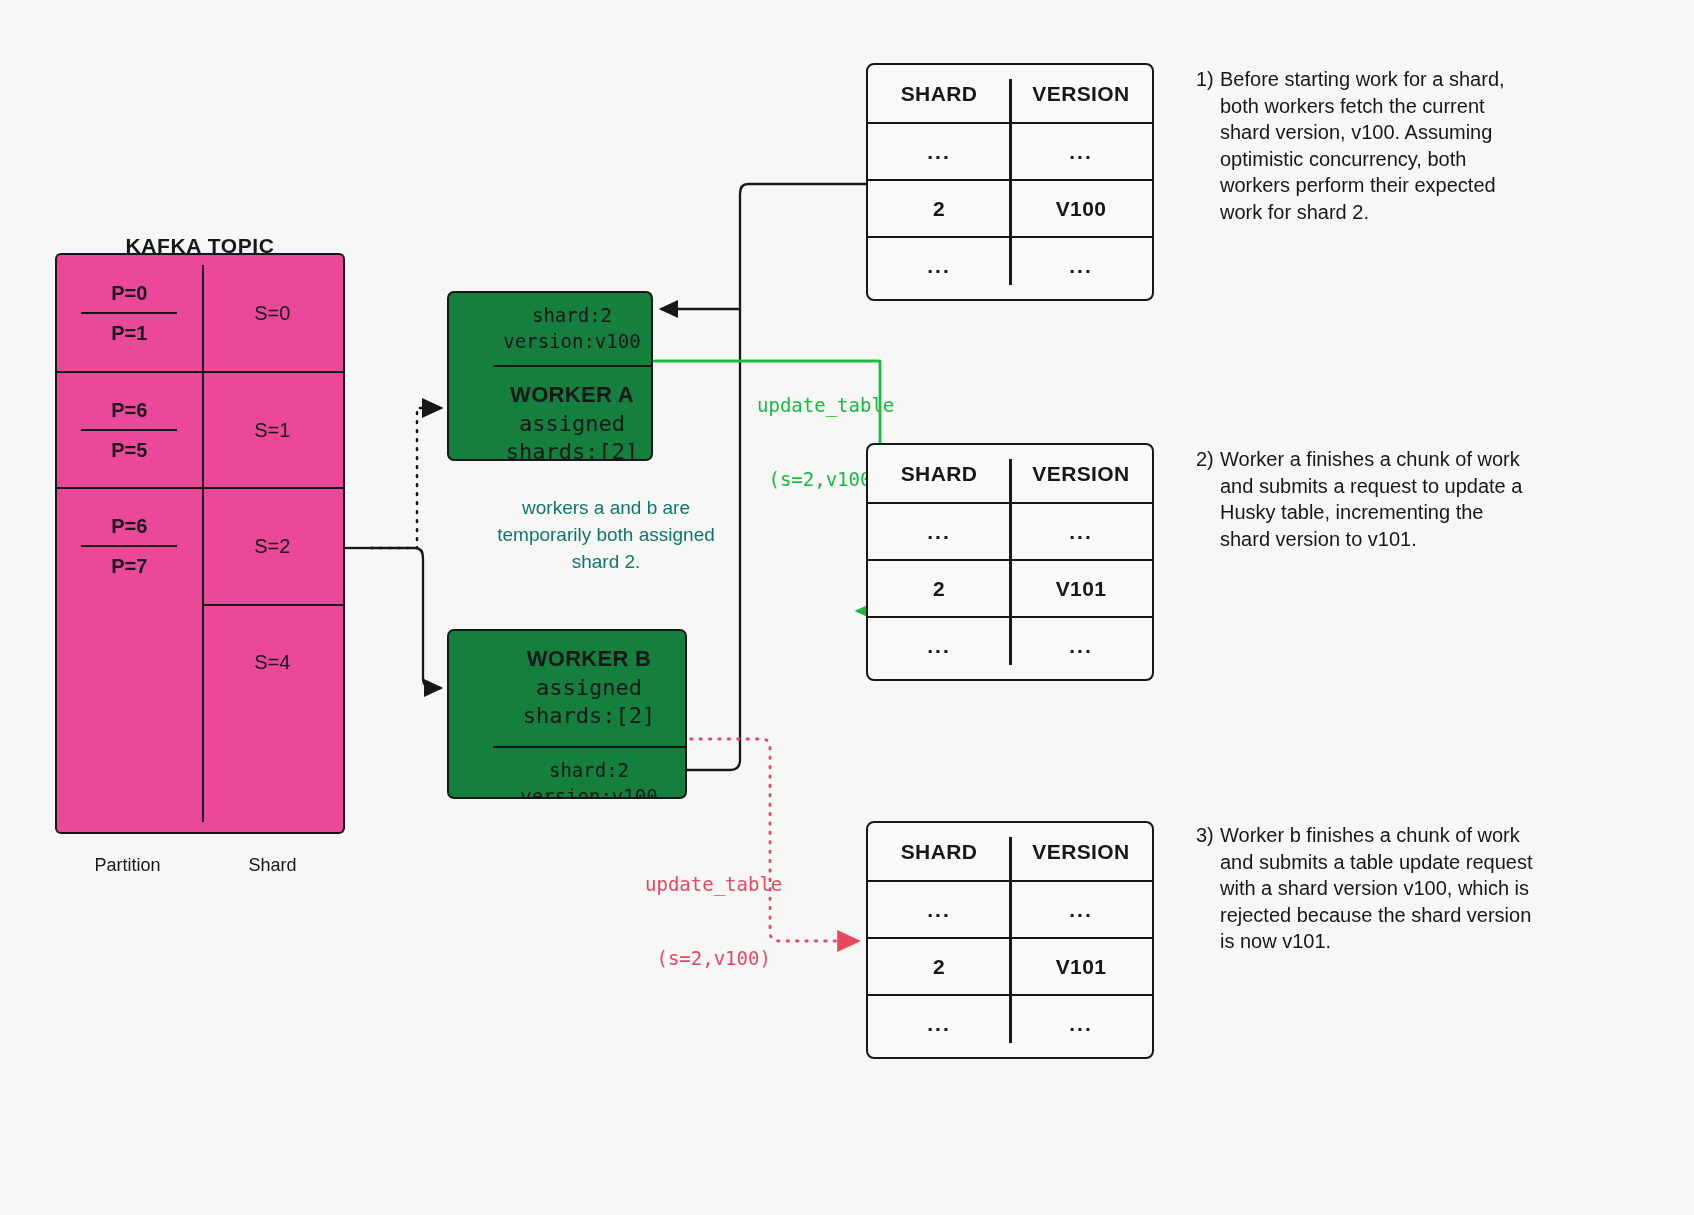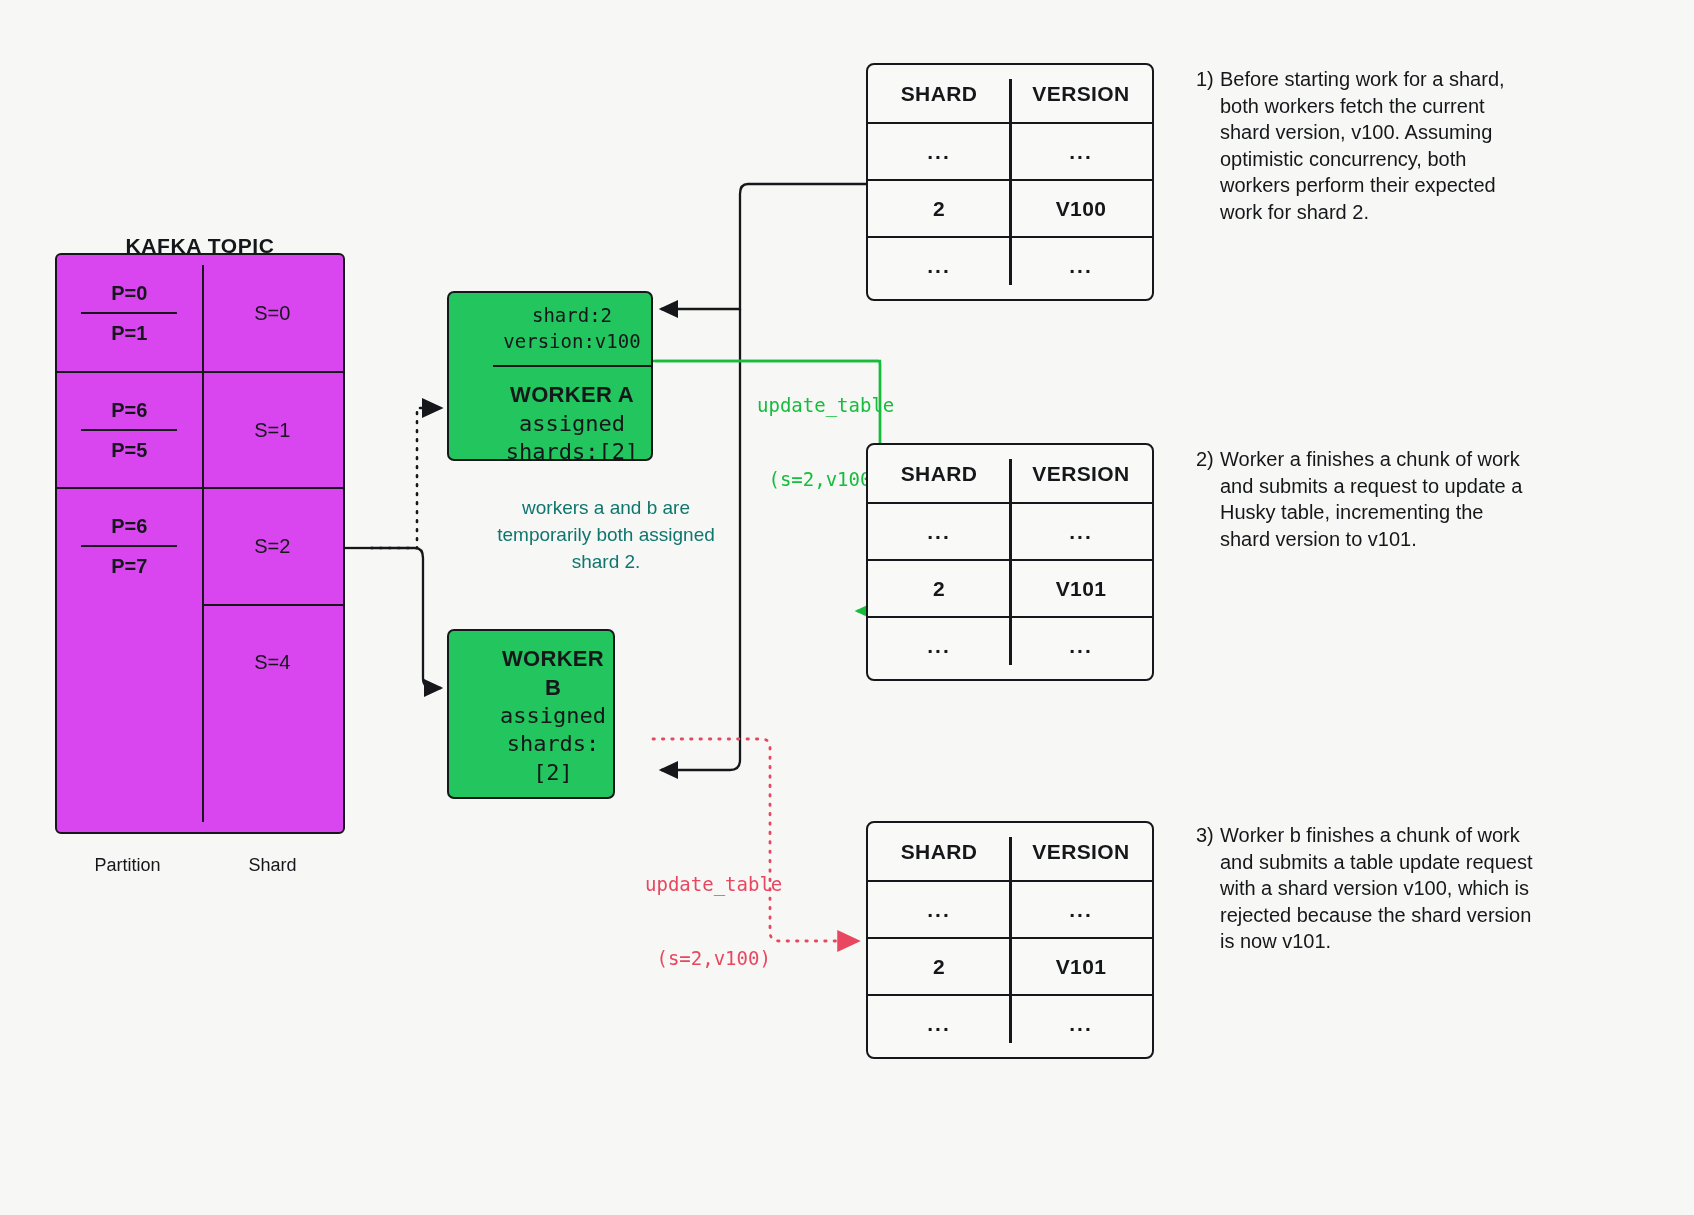--- a/index.html
+++ b/index.html
@@ -15,21 +15,21 @@
 
   svg.wires{position:absolute;left:0;top:0;width:1694px;height:1215px;pointer-events:none;}
 
   
   #kafka-title{
     position:absolute;left:55px;top:194px;width:290px;
     text-align:center;font-weight:bold;font-size:21px;letter-spacing:.6px;margin-top:40px;
   }
   #kafka-box{
     position:absolute;left:55px;top:253px;width:290px;height:581px;
-    border:2.5px solid #15171a;border-radius:6px;background:#d946ef;
+    border:2.5px solid #15171a;border-radius:6px;background:#ec4899;
     box-sizing:border-box;
   }
   #kafka-grid{position:absolute;inset:0;display:flex;}
   .k-col-p{width:145px;position:relative;}
   .k-col-s{width:142px;position:relative;}
   .k-divider{
     position:absolute;left:145px;top:10px;bottom:10px;width:2px;background:#15171a;
   }
   .k-group{
     height:116.2px;position:relative;box-sizing:border-box;
@@ -45,35 +45,35 @@
   .sg + .sg{border-top:2px solid #15171a;}
   #kafka-legend{
     position:absolute;left:55px;top:855px;width:290px;display:flex;
     font-size:18px;color:#15171a;
   }
   #kafka-legend span{flex:1;text-align:center;}
 
   
   .worker{
     position:absolute;border:2.5px solid #15171a;border-radius:7px;
-    background:#22c55e;box-sizing:border-box;overflow:hidden;padding-left:44px;
+    background:#15803d;box-sizing:border-box;overflow:hidden;padding-left:44px;
   }
   .meta{
     font-family:"DejaVu Sans Mono", monospace;font-size:19px;line-height:1.35;
     text-align:center;padding:10px 0 11px;color:#15171a;
   }
   .body{
     padding:14px 0 16px;text-align:center;
   }
   .body .wname{font-weight:bold;font-size:22px;letter-spacing:.3px;line-height:1.3;}
   .body .wline{font-family:"DejaVu Sans Mono", monospace;font-size:22px;line-height:1.28;}
   .sep-bot{border-bottom:2px solid #15171a;}
 
   #worker-a{left:447px;top:291px;width:206px;height:170px;}
-  #worker-b{left:447px;top:629px;width:168px;height:170px;}
+  #worker-b{left:447px;top:629px;width:240px;height:170px;}
 
   #both-note{
     position:absolute;left:491px;top:495px;width:230px;
     font-size:19px;line-height:1.42;color:#0f766e;text-align:center;
   }
 
   
   .htable{
     position:absolute;border:2.5px solid #15171a;border-radius:8px;
     background:#f9f9f7;box-sizing:border-box;overflow:hidden;

